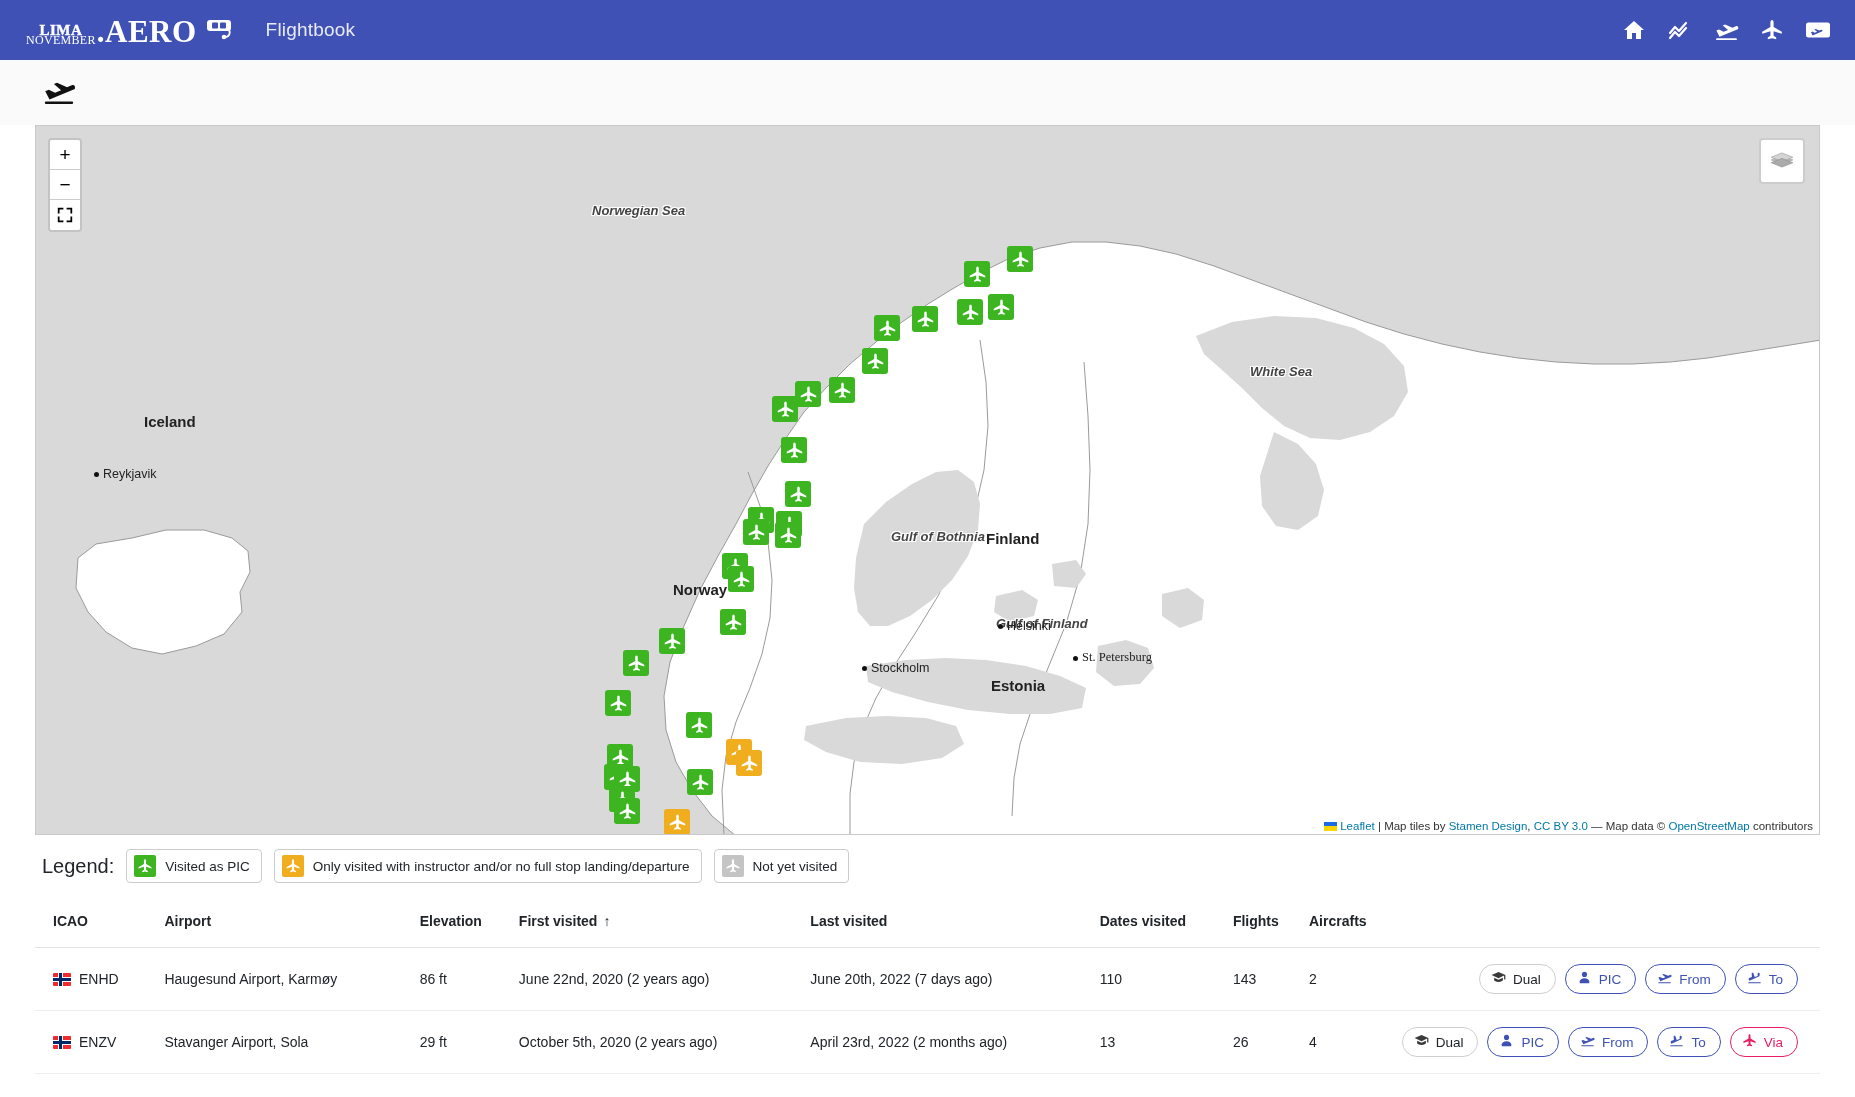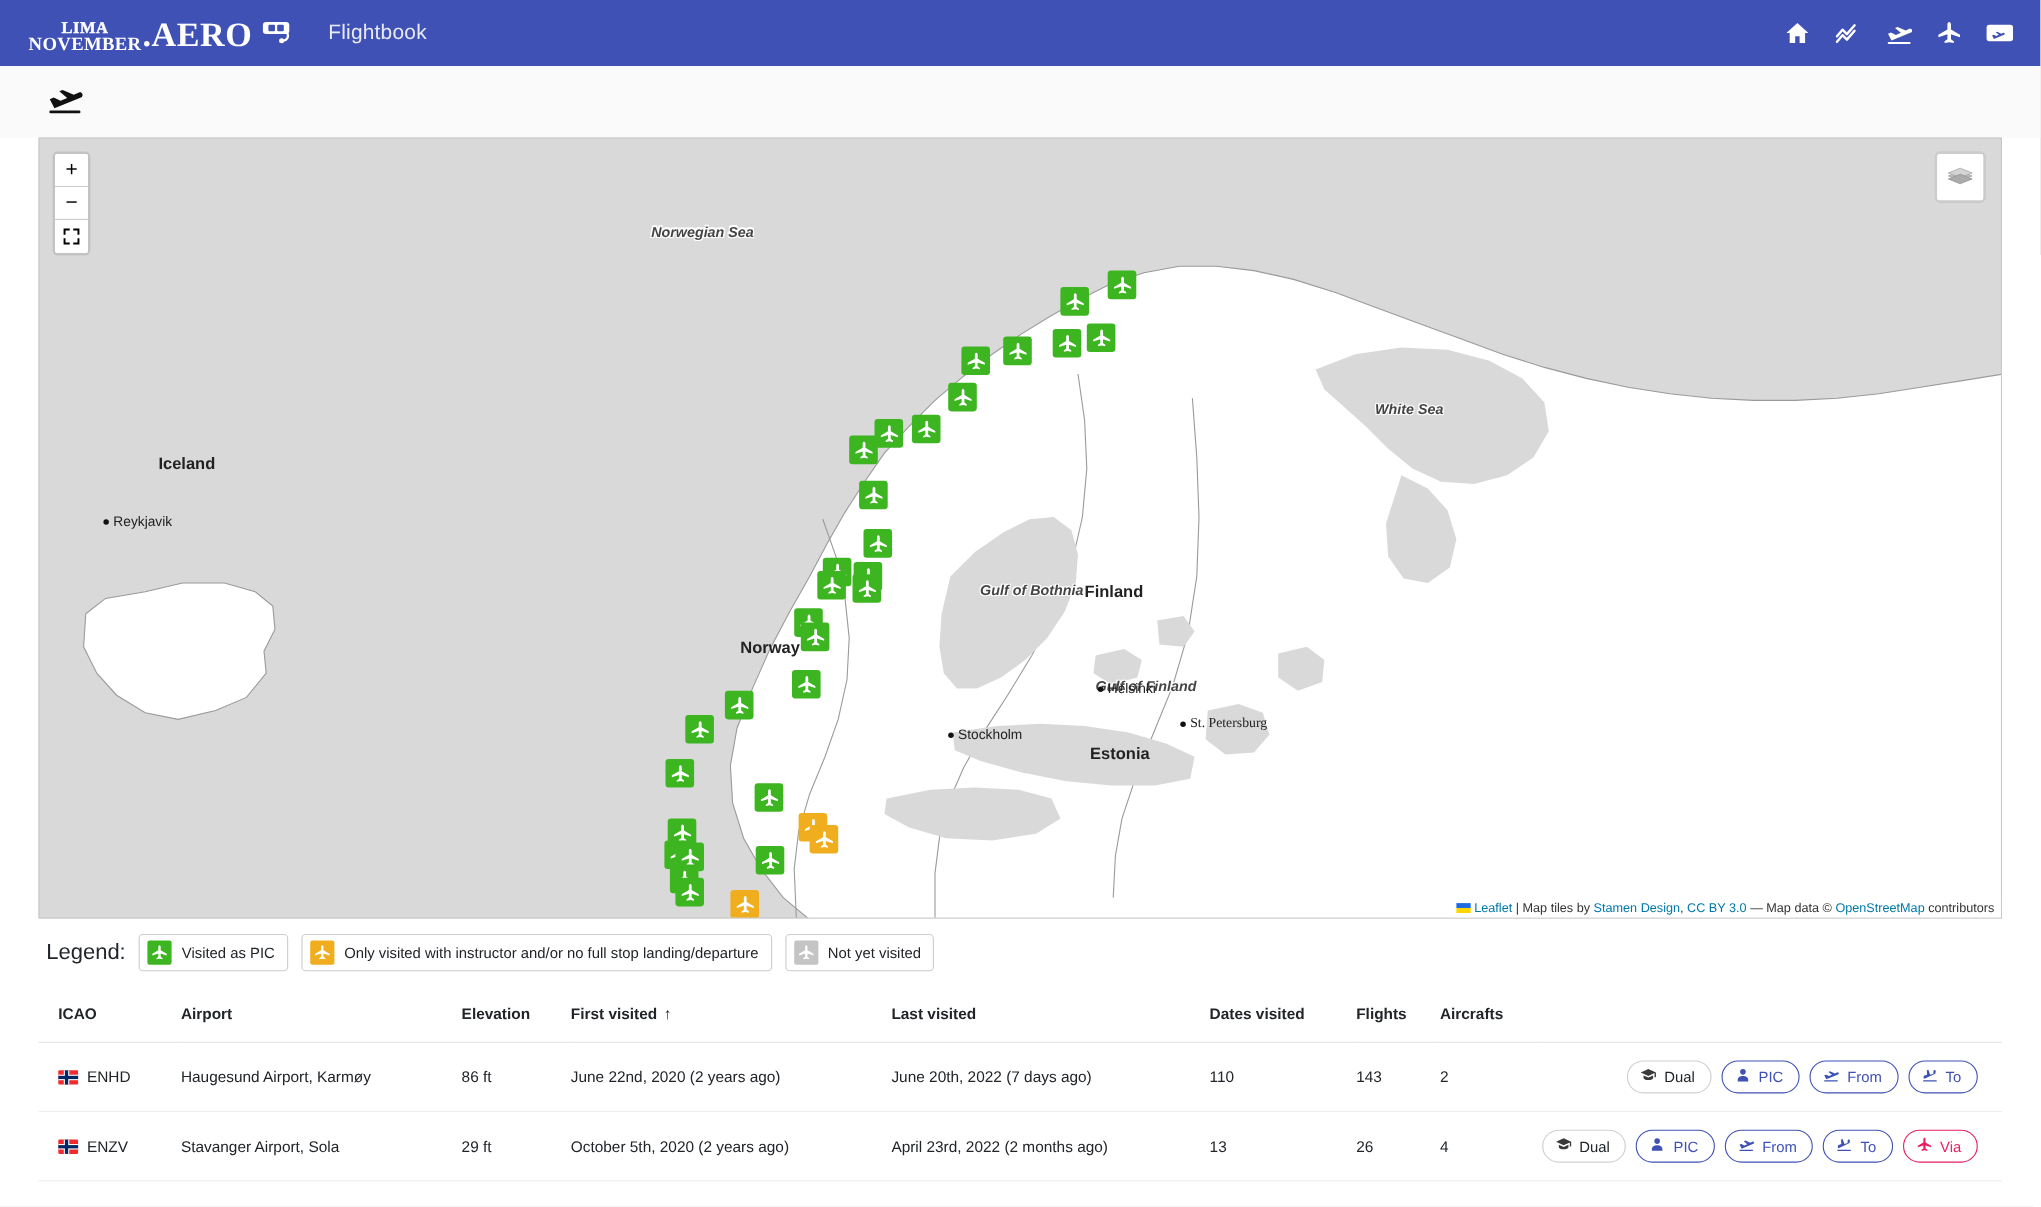--- a/index.html
+++ b/index.html
@@ -21,22 +21,22 @@
   }
   .brand { display:flex; align-items:center; gap:13px; }
   .logo-wrap { display:flex; align-items:flex-end; color:#fff; }
   .logo-stack { display:flex; flex-direction:column; align-items:center; line-height:0.82; }
   .logo-lima {
     font-family:"Liberation Serif", serif; font-weight:bold;
     font-size:15px; letter-spacing:0.5px;
     -webkit-text-stroke:0.4px #fff;
   }
   .logo-nov {
-    font-family:"Liberation Serif", serif; font-weight:bold;
-    font-size:17px; letter-spacing:0.3px;
+    font-family:"Liberation Serif", serif; font-weight:normal;
+    font-size:12px; letter-spacing:0.3px;
   }
   .logo-dotaero {
     font-family:"Liberation Serif", serif; font-weight:bold;
     font-size:31px; line-height:0.95; letter-spacing:0.5px;
     margin-left:1px;
   }
   .headset-icon { margin-left:7px; margin-bottom:2px; }
   .navbar-title {
     color:#e8eaf6; font-size:19px; margin-left:19px; letter-spacing:0.2px;
   }

